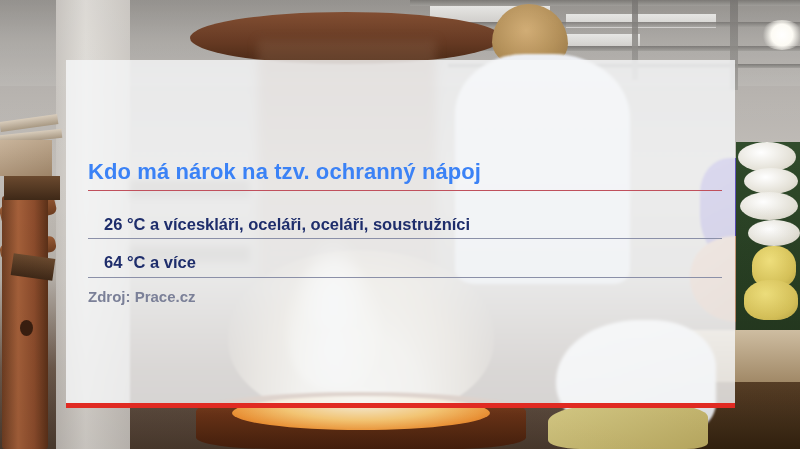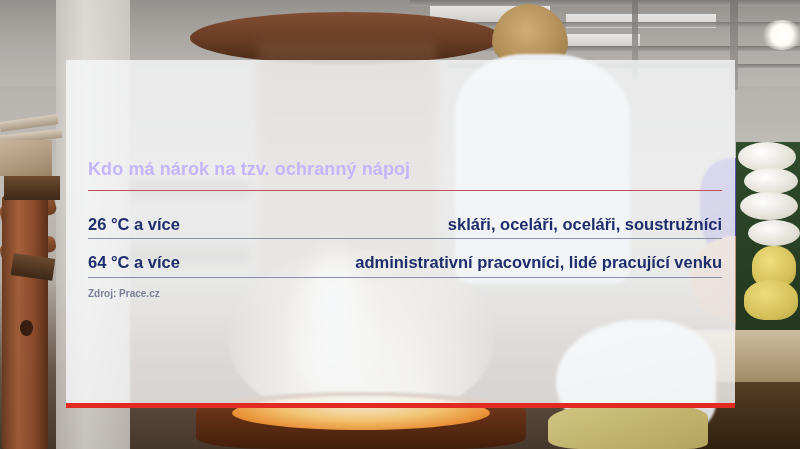--- a/index.html
+++ b/index.html
@@ -212,38 +212,38 @@
   }
 
   .panel-inner {
     position: absolute;
     left: 88px; top: 60px; width: 634px; height: 344px;
   }
 
   .chart-title {
     position: absolute;
     left: 0; top: 99px;
-    font-size: 18px;
+    font-size: 22px;
     font-weight: bold;
-    color: #c4b5fd;
+    color: #3b82f6;
     letter-spacing: .1px;
     white-space: nowrap;
   }
   .rule-red {
     position: absolute;
     left: 0; top: 130px; width: 634px; height: 1px;
     background: #c0505c;
   }
 
   .row {
     position: absolute;
-    left: 0; width: 634px; height: 36px;
+    left: 16px; width: 634px; height: 36px;
     display: flex;
     align-items: center;
-    justify-content: space-between;
+    justify-content: flex-start;
   }
   .row-1 { top: 146px; }
   .row-2 { top: 184px; }
 
   .row-label, .row-value {
     font-size: 16.5px;
     font-weight: bold;
     color: #1e2d6b;
     white-space: nowrap;
   }
@@ -253,21 +253,21 @@
     position: absolute;
     left: 0; width: 634px; height: 1px;
     background: #8b90a8;
   }
   .rule-gray-1 { top: 178px; }
   .rule-gray-2 { top: 217px; }
 
   .source {
     position: absolute;
     left: 0; top: 228px;
-    font-size: 10px;
+    font-size: 15px;
     font-weight: bold;
     color: #7b8098;
     white-space: nowrap;
   }
 </style>
 </head>
 <body>
 
 <div id="stage">
 
@@ -343,21 +343,20 @@
 
     <div class="row row-1">
       <span class="row-label">26 °C a více</span>
       <span class="row-value">skláři, oceláři, oceláři, soustružníci</span>
     </div>
 
     <div class="rule-gray rule-gray-1"></div>
 
     <div class="row row-2">
       <span class="row-label">64 °C a více</span>
-      <span class="row-value">administrativní pracovníci, lidé pracující venku</span>
     </div>
 
     <div class="rule-gray rule-gray-2"></div>
 
     <div class="source">Zdroj: Prace.cz</div>
   </div>
 
   <div class="panel-accent"></div>
 
 </div>

